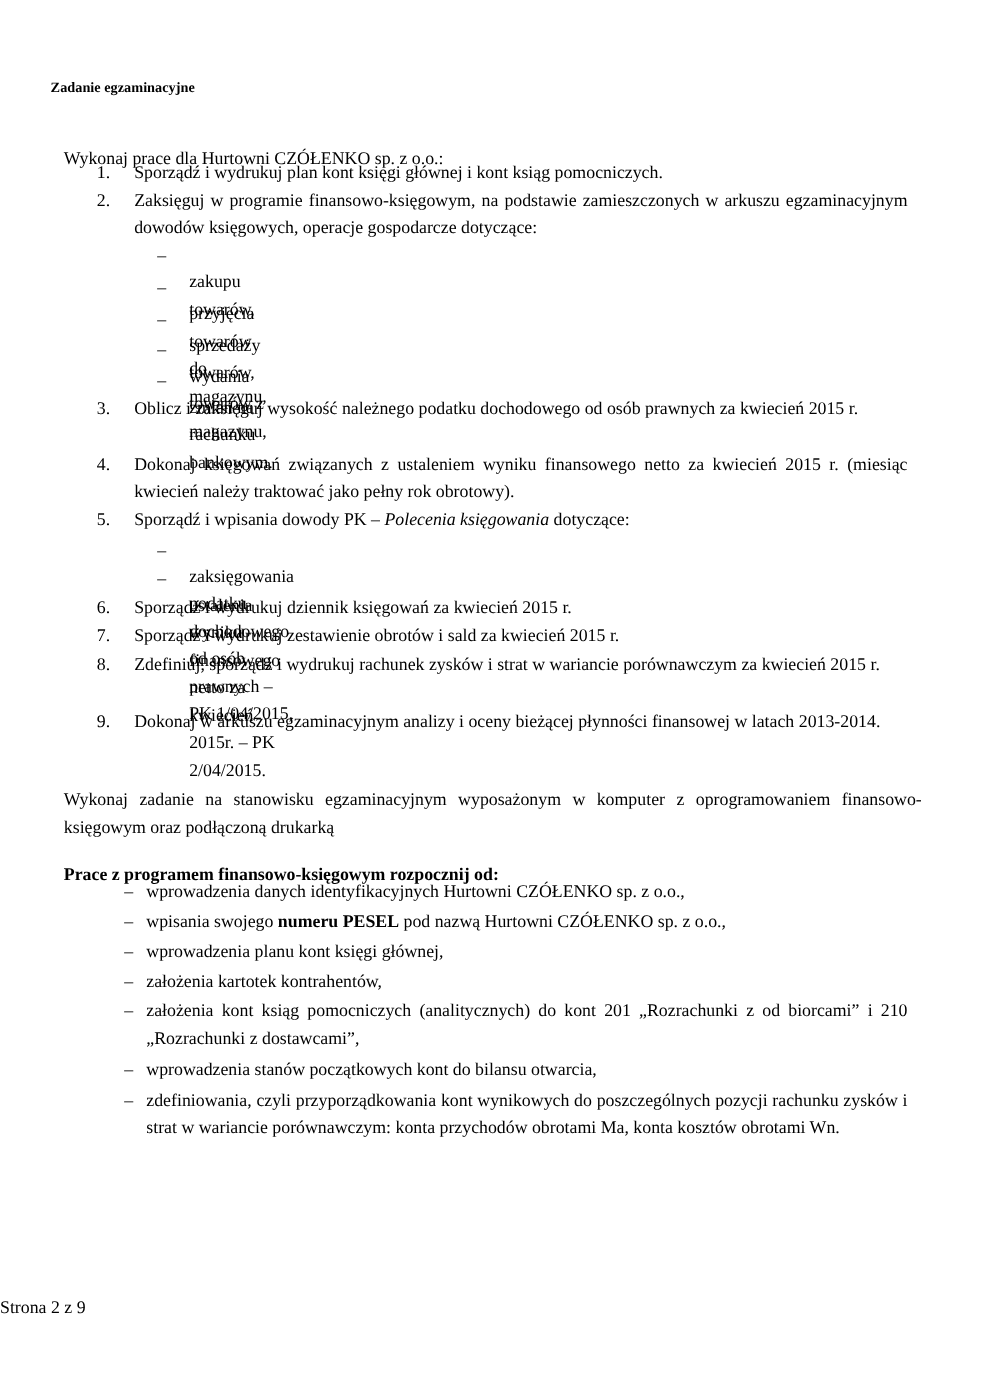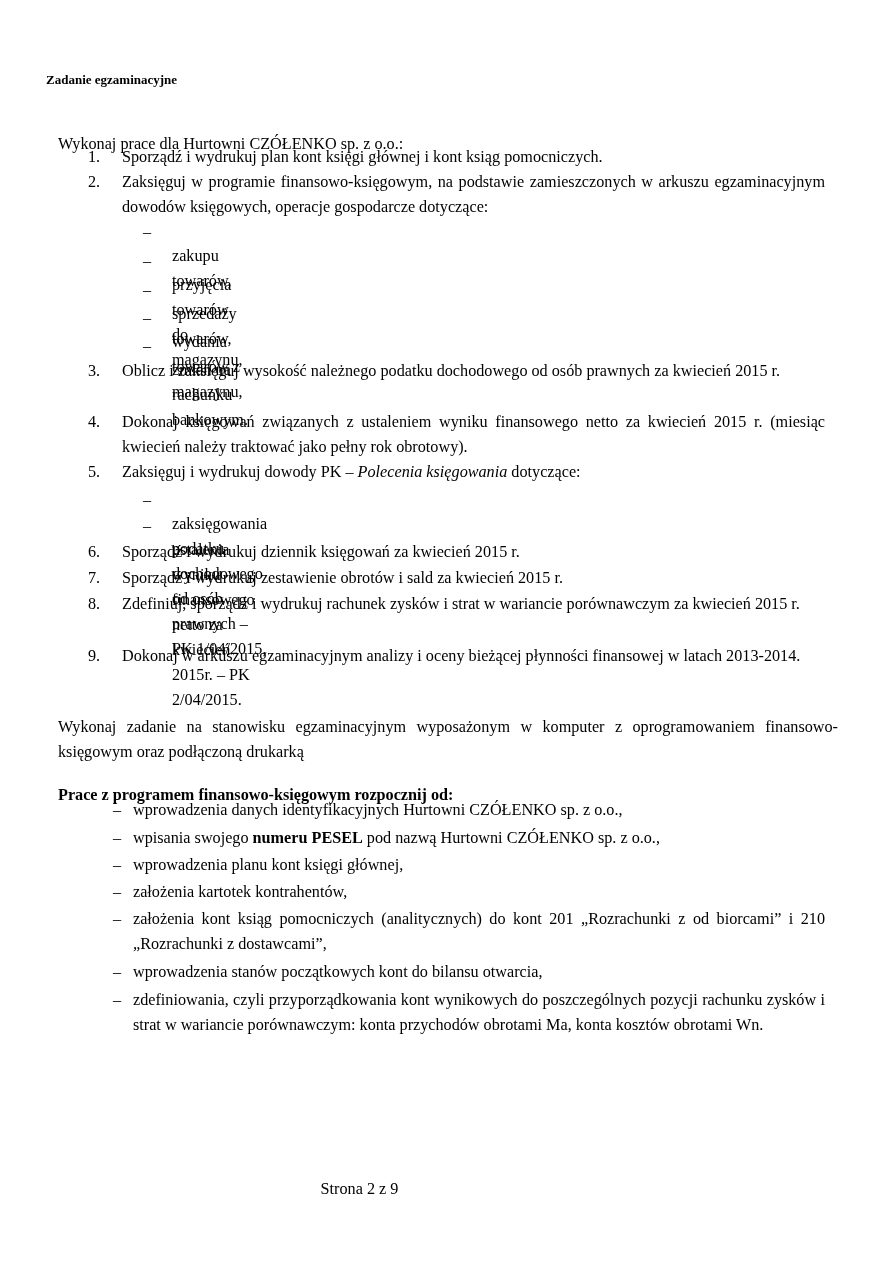--- a/index.html
+++ b/index.html
@@ -18,21 +18,21 @@
   .justify { text-align: justify; text-align-last: left; }
   .row { position: absolute; line-height: 25px; }
   .num { position: absolute; left: 88px; }
   .txt { position: absolute; left: 122px; width: 703px; text-align: justify; text-align-last: left; }
   .dash1 { position: absolute; left: 143px; }
   .sub1 { position: absolute; left: 172px; margin-top: 24px; }
   .dash2 { position: absolute; left: 113px; }
   .txt2 { position: absolute; left: 133px; width: 692px; text-align: justify; text-align-last: left; }
   .bold { font-weight: bold; }
   .ital { font-style: italic; margin-top: 44px; }
-  .footer { position: absolute; left: 0; width: 719px; top: 1180px; text-align: center; font-size: 16.2px; }
+  .footer { position: absolute; left: 0; width: 719px; top: 1180px; font-size: 16.2px; }
 </style>
 </head>
 <body>
 
 <div class="page">
   <h1 class="title">Zadanie egzaminacyjne</h1>
 
   <p class="p" style="top:120px;">Wykonaj prace dla Hurtowni CZÓŁENKO sp. z o.o.:</p>
 
   <div class="row" style="top:145px; left:0; width:893px;">
@@ -70,21 +70,21 @@
     <span class="txt">Oblicz i zaksięguj wysokość należnego podatku dochodowego od osób prawnych za kwiecień 2015 r.</span>
   </div>
 
   <div class="row" style="top:410px; left:0; width:893px;">
     <span class="num">4.</span>
     <span class="txt">Dokonaj księgowań związanych z ustaleniem wyniku finansowego netto za kwiecień 2015 r. (miesiąc kwiecień należy traktować jako pełny rok obrotowy).</span>
   </div>
 
   <div class="row" style="top:460px; left:0; width:893px;">
     <span class="num">5.</span>
-    <span class="txt"><span>Zaksięguj i wydrukuj dowody PK – </span><span class="ital">Polecenia księgowania</span><span> dotyczące:</span></span>
+    <span class="txt"><span>Sporządź i wpisania dowody PK – </span><span class="ital">Polecenia księgowania</span><span> dotyczące:</span></span>
   </div>
   <div class="row" style="top:488px;">
     <span class="dash1">–</span>
     <span class="sub1">zaksięgowania podatku dochodowego od osób prawnych – PK 1/04/2015,</span>
   </div>
   <div class="row" style="top:514px;">
     <span class="dash1">–</span>
     <span class="sub1">ustalenia wyniku finansowego netto za kwiecień 2015r. – PK 2/04/2015.</span>
   </div>
 

